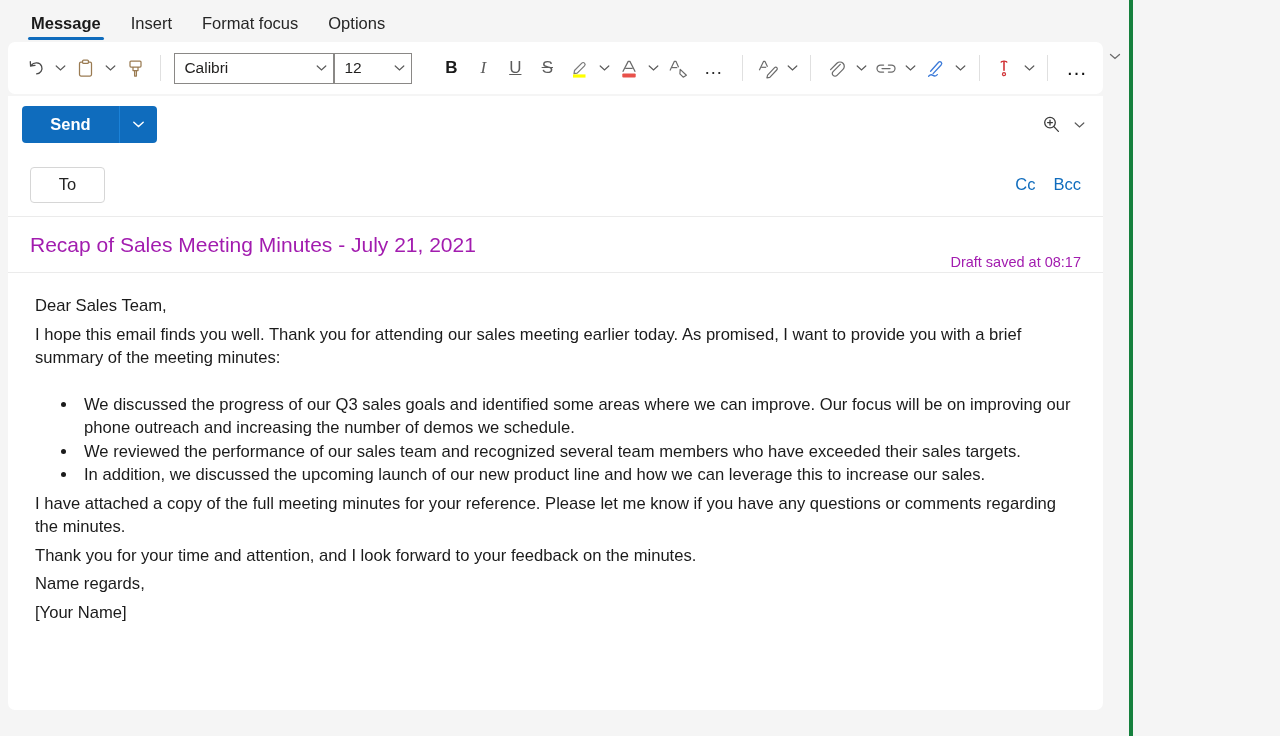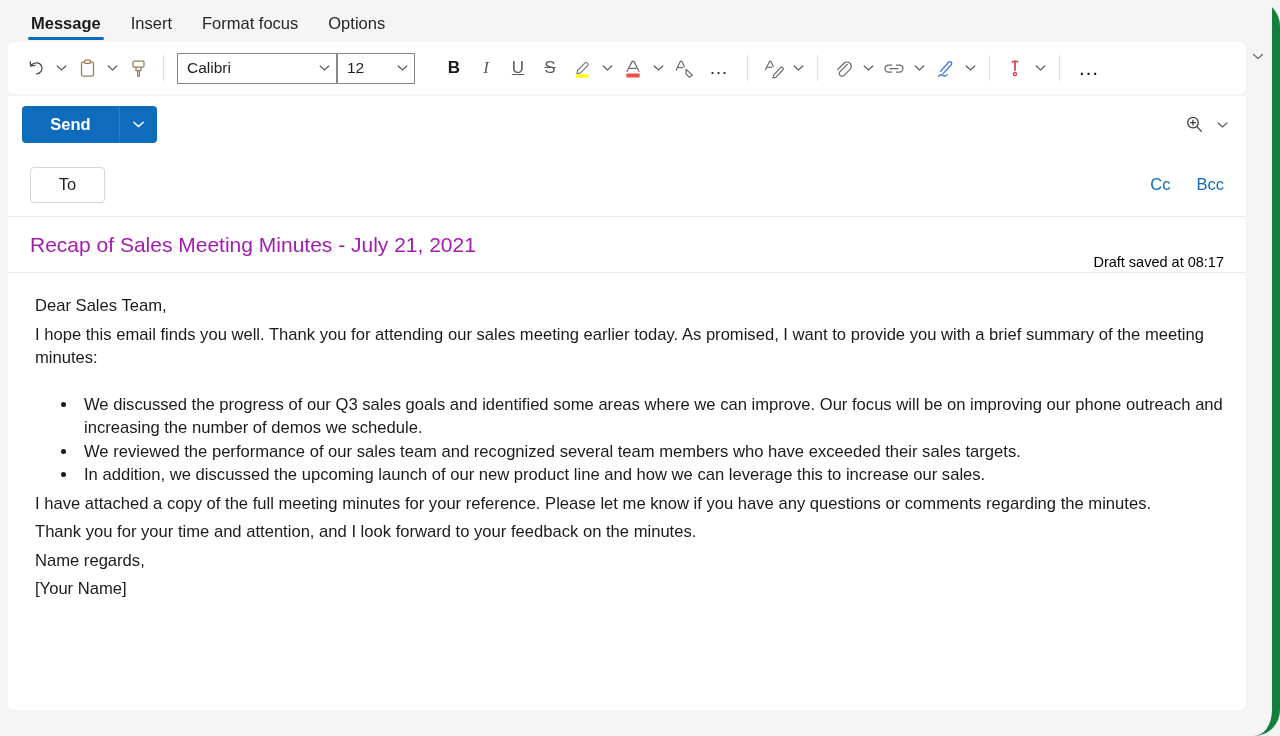--- a/index.html
+++ b/index.html
@@ -4,24 +4,23 @@
 <style>
   * { box-sizing: border-box; margin: 0; padding: 0; }
   html, body {
     width: 1280px; height: 736px;
     background: #f5f5f5;
     font-family: "Liberation Sans", sans-serif;
     overflow: hidden;
   }
   .app {
     position: relative;
-    width: 1280px; height: 736px;
+    width: 1133px; height: 736px;
     background: #f5f5f5;
-    border-right: 8px solid #15803d;
-    border-radius: 26px;
+    border-right: 4px solid #15803d;
   }
 
   
   .tabbar {
     display: flex; align-items: flex-end;
     height: 42px; padding-left: 18px; gap: 4px;
     background: #f5f5f5;
   }
   .tab {
     position: relative;
@@ -132,37 +131,37 @@
     display: flex; align-items: center; justify-content: center;
     width: 75px; height: 36px;
     border: 1px solid #d6d6d6; border-radius: 4px;
     font-size: 16.5px; color: #242424; background: #fff; cursor: pointer;
   }
   .to-input {
     flex: 1; height: 36px; margin-left: 10px;
     border: none; outline: none; background: transparent;
     font-family: "Liberation Sans", sans-serif; font-size: 16px; color: #242424;
   }
-  .ccbcc { display: flex; gap: 26px; margin-left: 14px; }
+  .ccbcc { display: flex; gap: 18px; margin-left: 14px; }
   .ccbcc span {
     font-size: 16.5px; color: #0f6cbd; cursor: pointer;
   }
 
   .subject-row {
     display: flex; align-items: center;
     height: 56px; padding: 0 22px 0 22px;
     border-bottom: 1px solid #ebebeb;
   }
   .subject-input {
     flex: 1; border: none; outline: none; background: transparent;
     font-family: "Liberation Sans", sans-serif;
     font-size: 21px; color: #a21caf;
   }
   .draft-status {
-    font-size: 14.5px; color: #000000; white-space: nowrap; padding-left: 16px; margin-top: 35px;
+    font-size: 14.5px; color: #a21caf; white-space: nowrap; padding-left: 16px; margin-top: 35px;
   }
 
   
   .body-area {
     padding: 16px 22px 0 22px;
     font-family: "Liberation Sans", sans-serif;
     font-size: 16.6px; line-height: 23.5px; color: #1b1b1b;
     height: 436px; overflow: hidden;
   }
   .body-area p { margin: 5px; }

